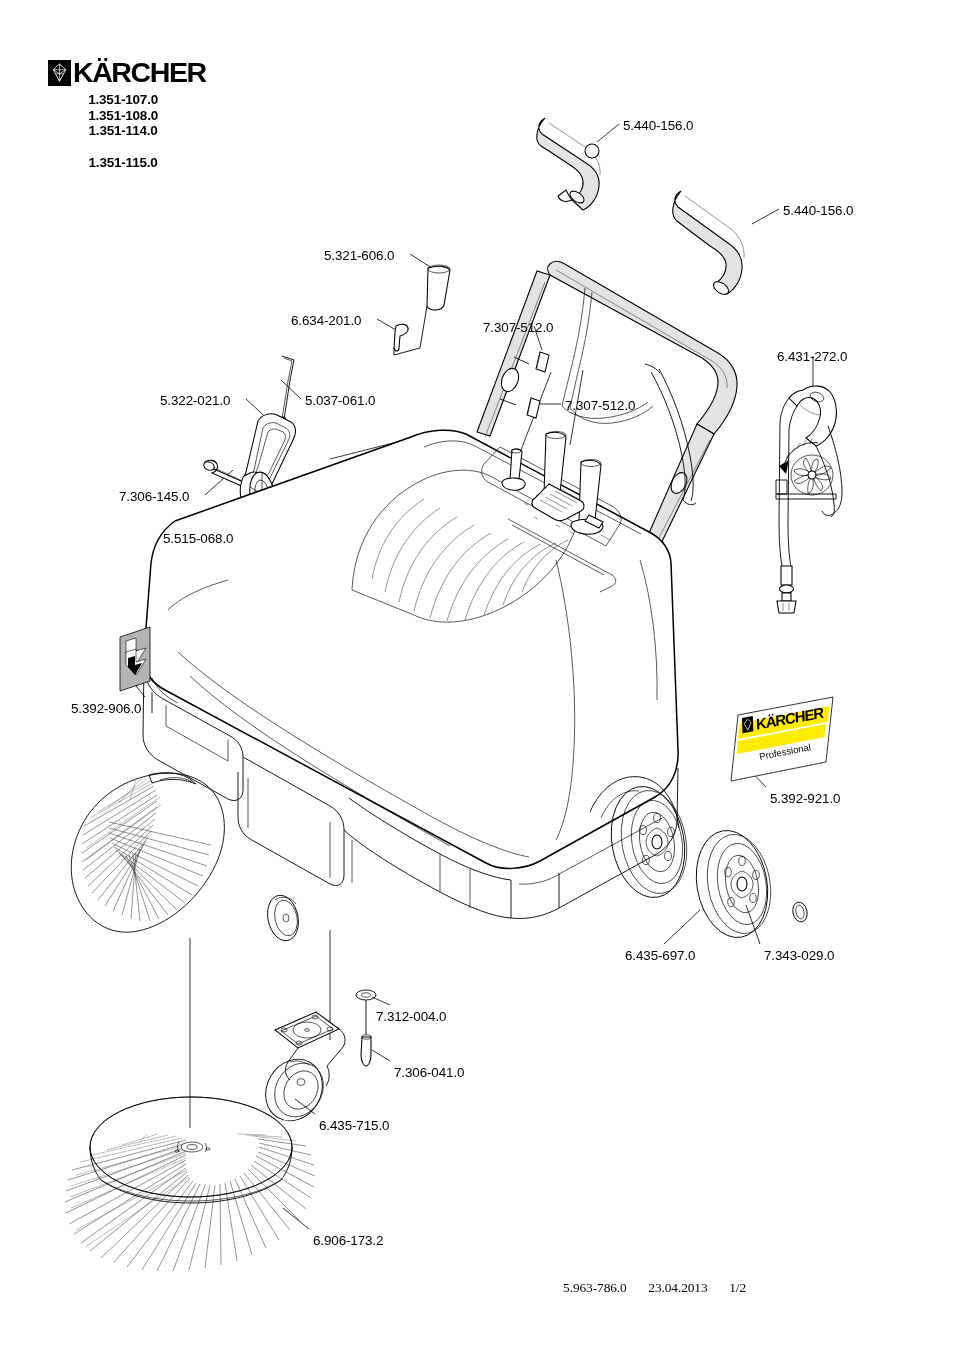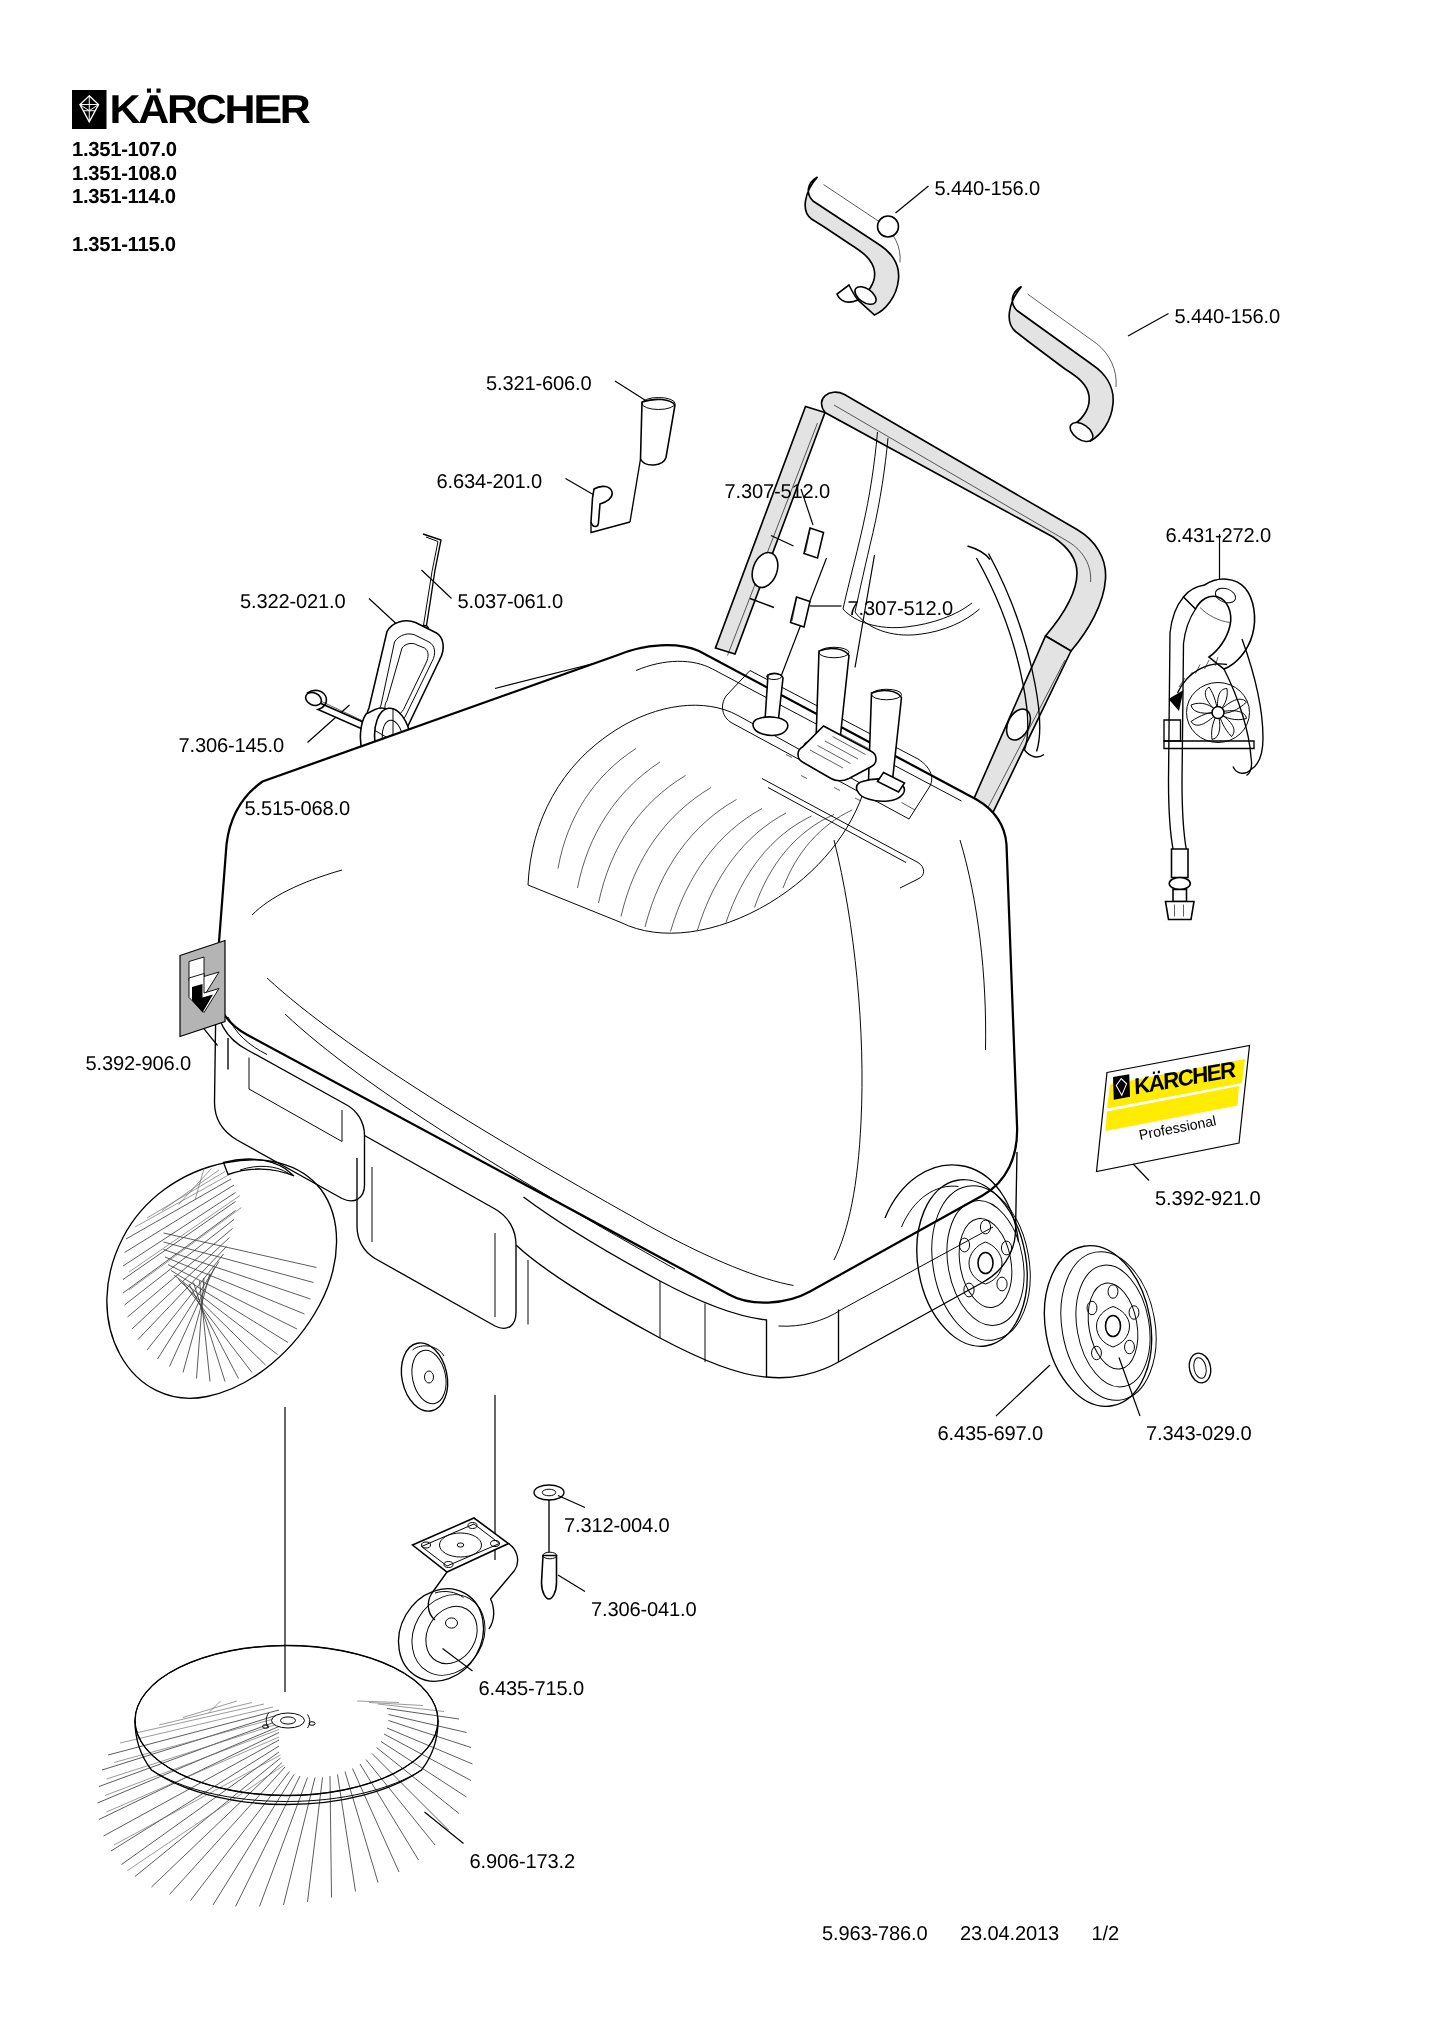--- a/index.html
+++ b/index.html
@@ -8,29 +8,29 @@
   #page{position:absolute;inset:0;width:794px;height:1350px;}
 
   
   #brand{position:absolute;left:48px;top:60px;}
   .logo-row{display:flex;align-items:stretch;height:26px;}
   .logo-mark{width:23px;height:26px;background:#000;display:flex;align-items:center;justify-content:center;}
   .logo-word{font-family:"Liberation Sans",sans-serif;font-weight:bold;font-size:27px;
              line-height:26px;letter-spacing:-1.4px;color:#000;
              transform:scaleX(1.06);transform-origin:left center;margin-left:2px;
              white-space:nowrap;}
-  .model{font-size:13.5px;line-height:15.5px;font-weight:bold;letter-spacing:-0.2px;margin-top:6px;}
+  .model{font-size:13.5px;line-height:15.5px;font-weight:bold;letter-spacing:-0.2px;margin-top:6px;text-align:center;}
 
   
   .lbl{position:absolute;font-size:13.4px;line-height:15px;white-space:nowrap;letter-spacing:-0.1px;}
   .lbl.r{text-align:right;}
 
   
   #footer{position:absolute;right:48px;bottom:54px;font-size:13.4px;white-space:nowrap;letter-spacing:-0.1px;}
-  #footer span{margin-left:18px;}
+  #footer span{margin-left:18px;font-family:Liberation Serif, serif;}
   #footer span:first-child{margin-left:0;}
 
   svg{position:absolute;left:0;top:0;width:954px;height:1350px;overflow:visible;}
   .ln{fill:none;stroke:#000;stroke-width:0.9;}
   .thin{fill:none;stroke:#000;stroke-width:0.65;}
   .hair{fill:none;stroke:#111;stroke-width:0.45;}
   .leader{fill:none;stroke:#000;stroke-width:0.8;}
   .body-fill{fill:#fff;stroke:#000;stroke-width:1.5;}
   .tube{fill:#e3e3e3;stroke:#000;stroke-width:1.1;}
   .part{fill:#fff;stroke:#000;stroke-width:1.05;}
@@ -580,21 +580,21 @@
   <div class="lbl" style="left:783px;top:203px">5.440-156.0</div>
   <div class="lbl r" style="left:324px;top:248px">5.321-606.0</div>
   <div class="lbl r" style="left:291px;top:313px">6.634-201.0</div>
   <div class="lbl" style="left:483px;top:320px">7.307-512.0</div>
   <div class="lbl" style="left:565px;top:398px">7.307-512.0</div>
   <div class="lbl" style="left:777px;top:349px">6.431-272.0</div>
   <div class="lbl r" style="left:160px;top:393px">5.322-021.0</div>
   <div class="lbl" style="left:305px;top:393px">5.037-061.0</div>
   <div class="lbl r" style="left:119px;top:489px">7.306-145.0</div>
   <div class="lbl r" style="left:163px;top:531px">5.515-068.0</div>
-  <div class="lbl r" style="left:57px;top:701px">5.392-906.0</div>
+  <div class="lbl r" style="left:71px;top:701px">5.392-906.0</div>
   <div class="lbl" style="left:770px;top:791px">5.392-921.0</div>
   <div class="lbl" style="left:625px;top:948px">6.435-697.0</div>
   <div class="lbl" style="left:764px;top:948px">7.343-029.0</div>
   <div class="lbl" style="left:376px;top:1009px">7.312-004.0</div>
   <div class="lbl" style="left:394px;top:1065px">7.306-041.0</div>
   <div class="lbl" style="left:319px;top:1118px">6.435-715.0</div>
   <div class="lbl" style="left:313px;top:1233px">6.906-173.2</div>
 
   <div id="footer">
     <span>5.963-786.0</span>

